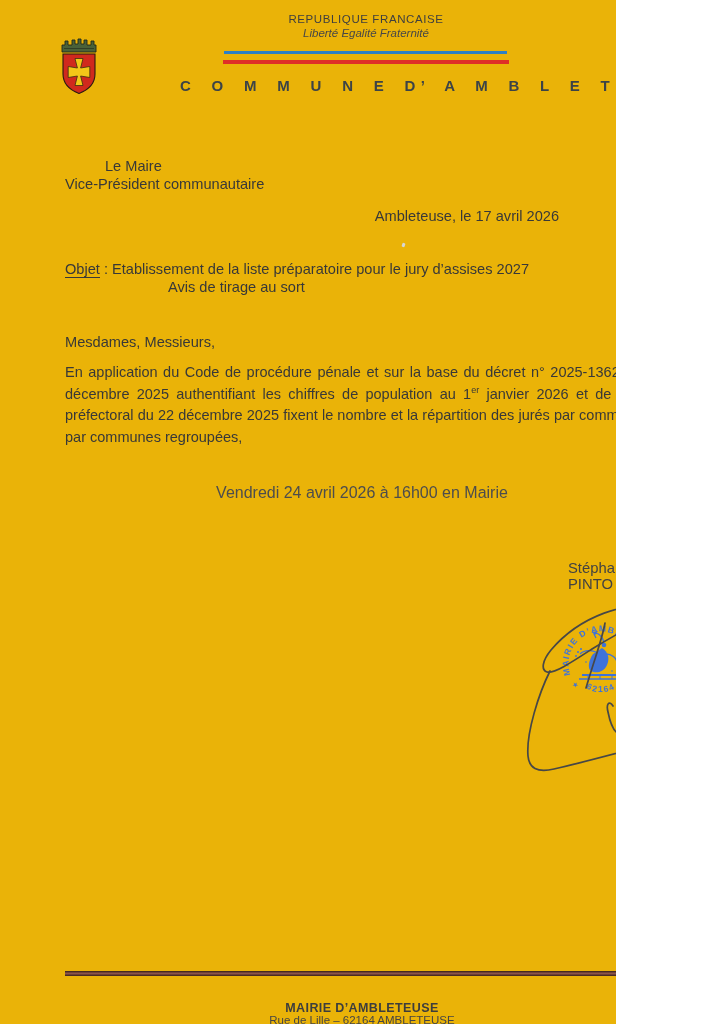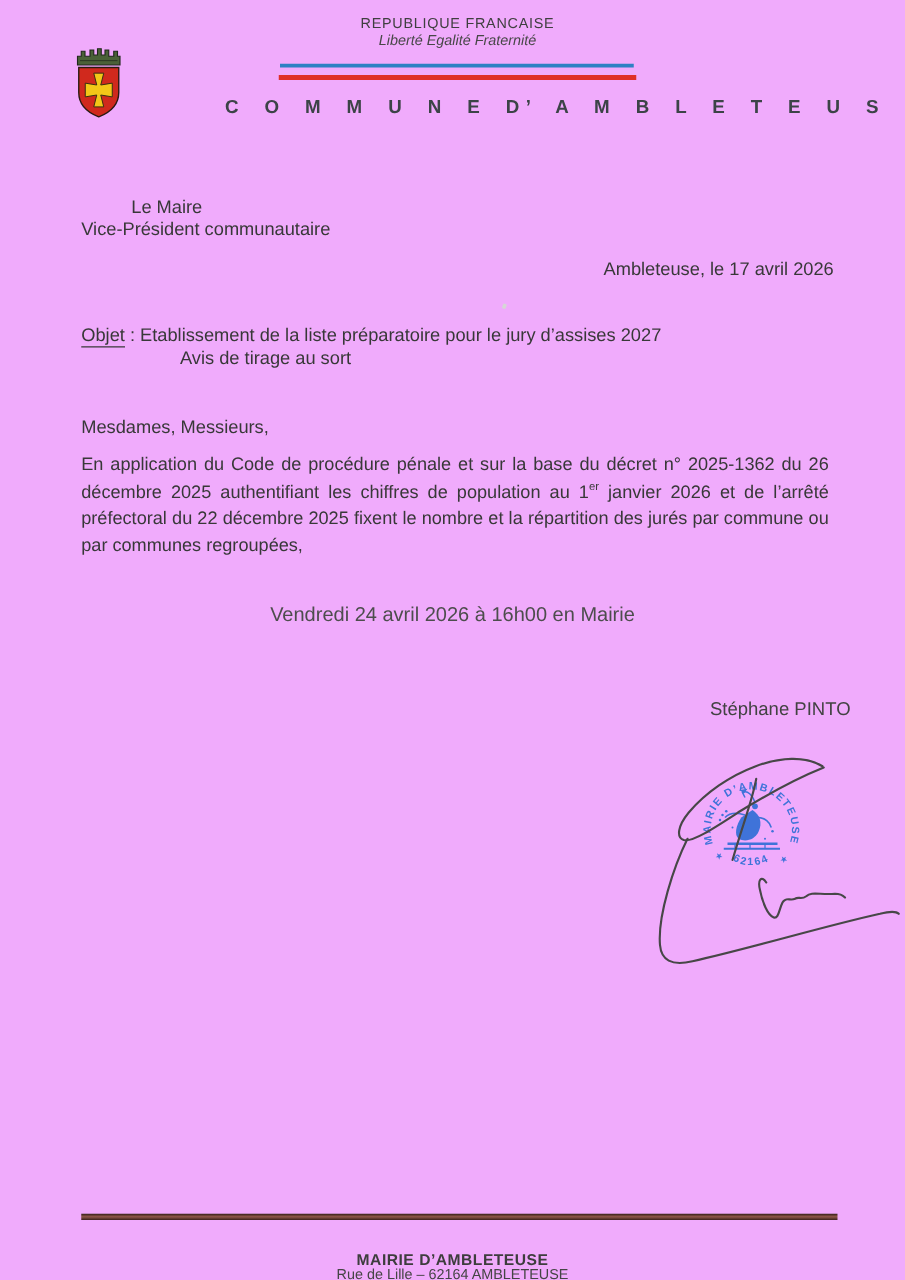--- a/index.html
+++ b/index.html
@@ -1,37 +1,37 @@
 <!DOCTYPE html>
 <html><head>
 <meta charset="utf-8">
 <style>
   html,body{margin:0;padding:0;background:#ffffff;}
   .sheet{
-    position:relative;width:724px;height:1024px;background:#f0abfc;
+    position:relative;width:616px;height:1024px;background:#eab308;
     font-family:"Liberation Sans","DejaVu Sans",sans-serif;color:#383838;
     overflow:hidden;
   }
   .abs{position:absolute;}
   
   .rep-line1{left:224px;top:13px;width:284px;text-align:center;font-size:11.5px;letter-spacing:.6px;color:#3f3f3f;}
   .rep-line2{left:224px;top:27px;width:284px;text-align:center;font-size:11.5px;font-style:italic;color:#474747;}
   .stripe-blue{left:224px;top:51px;width:283px;height:3.2px;background:#2e80c4;}
   .stripe-red{left:223px;top:60px;width:286px;height:3.8px;background:#df2f27;}
   .commune-title{left:180px;top:77px;width:364px;text-align:center;font-size:15px;font-weight:bold;
     letter-spacing:5.3px;word-spacing:6px;color:#3c4347;white-space:nowrap;}
   
   .sender1{left:105px;top:158px;font-size:14.6px;}
   .sender2{left:65px;top:176px;font-size:14.6px;}
   .dateline{top:208px;right:57px;font-size:14.6px;margin-left:44px;}
   .artifact{left:402px;top:243px;width:3px;height:4px;background:#d6d6d6;transform:rotate(20deg);border-radius:1px;}
   
   .subject1{left:65px;top:261px;font-size:14.6px;}
   .subject-label{font-weight:normal;border-bottom:1.4px solid #383838;padding-bottom:0px;}
-  .subject2{left:144px;top:279px;font-size:14.6px;}
+  .subject2{left:168px;top:279px;font-size:14.6px;}
   
   .salutation{left:65px;top:334px;font-size:14.6px;}
   .para{left:65px;top:362px;width:598px;font-size:14.5px;line-height:21.6px;text-align:justify;margin:0;}
   .para2{top:437px;}
   .para sup{font-size:9px;line-height:0;}
   .meeting{left:0;top:484px;width:724px;text-align:center;font-size:16px;color:#4d4d4d;}
   .signatory{left:568px;top:560px;font-size:14.8px;color:#424242;}
   .stamp-svg{left:478px;top:592px;}
   
   .footer-rule{left:65px;top:971px;width:605px;height:4.5px;

